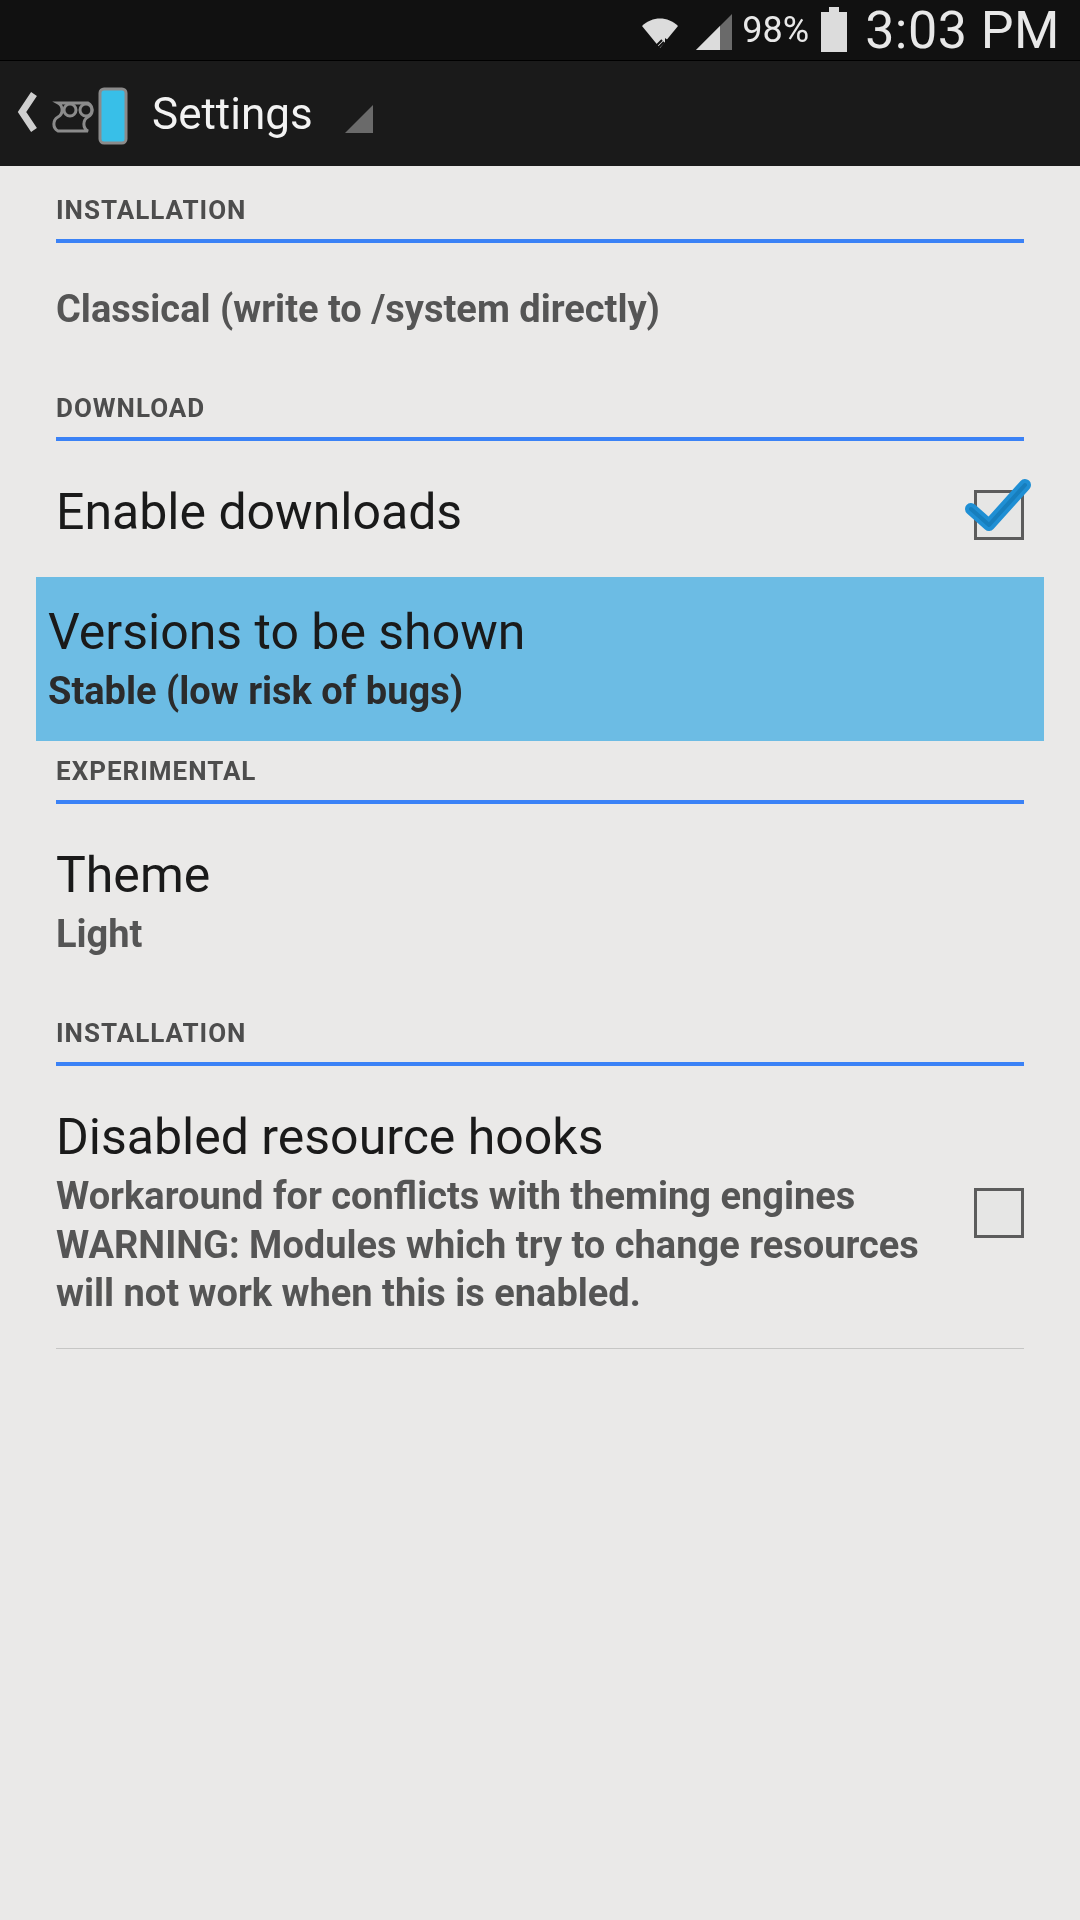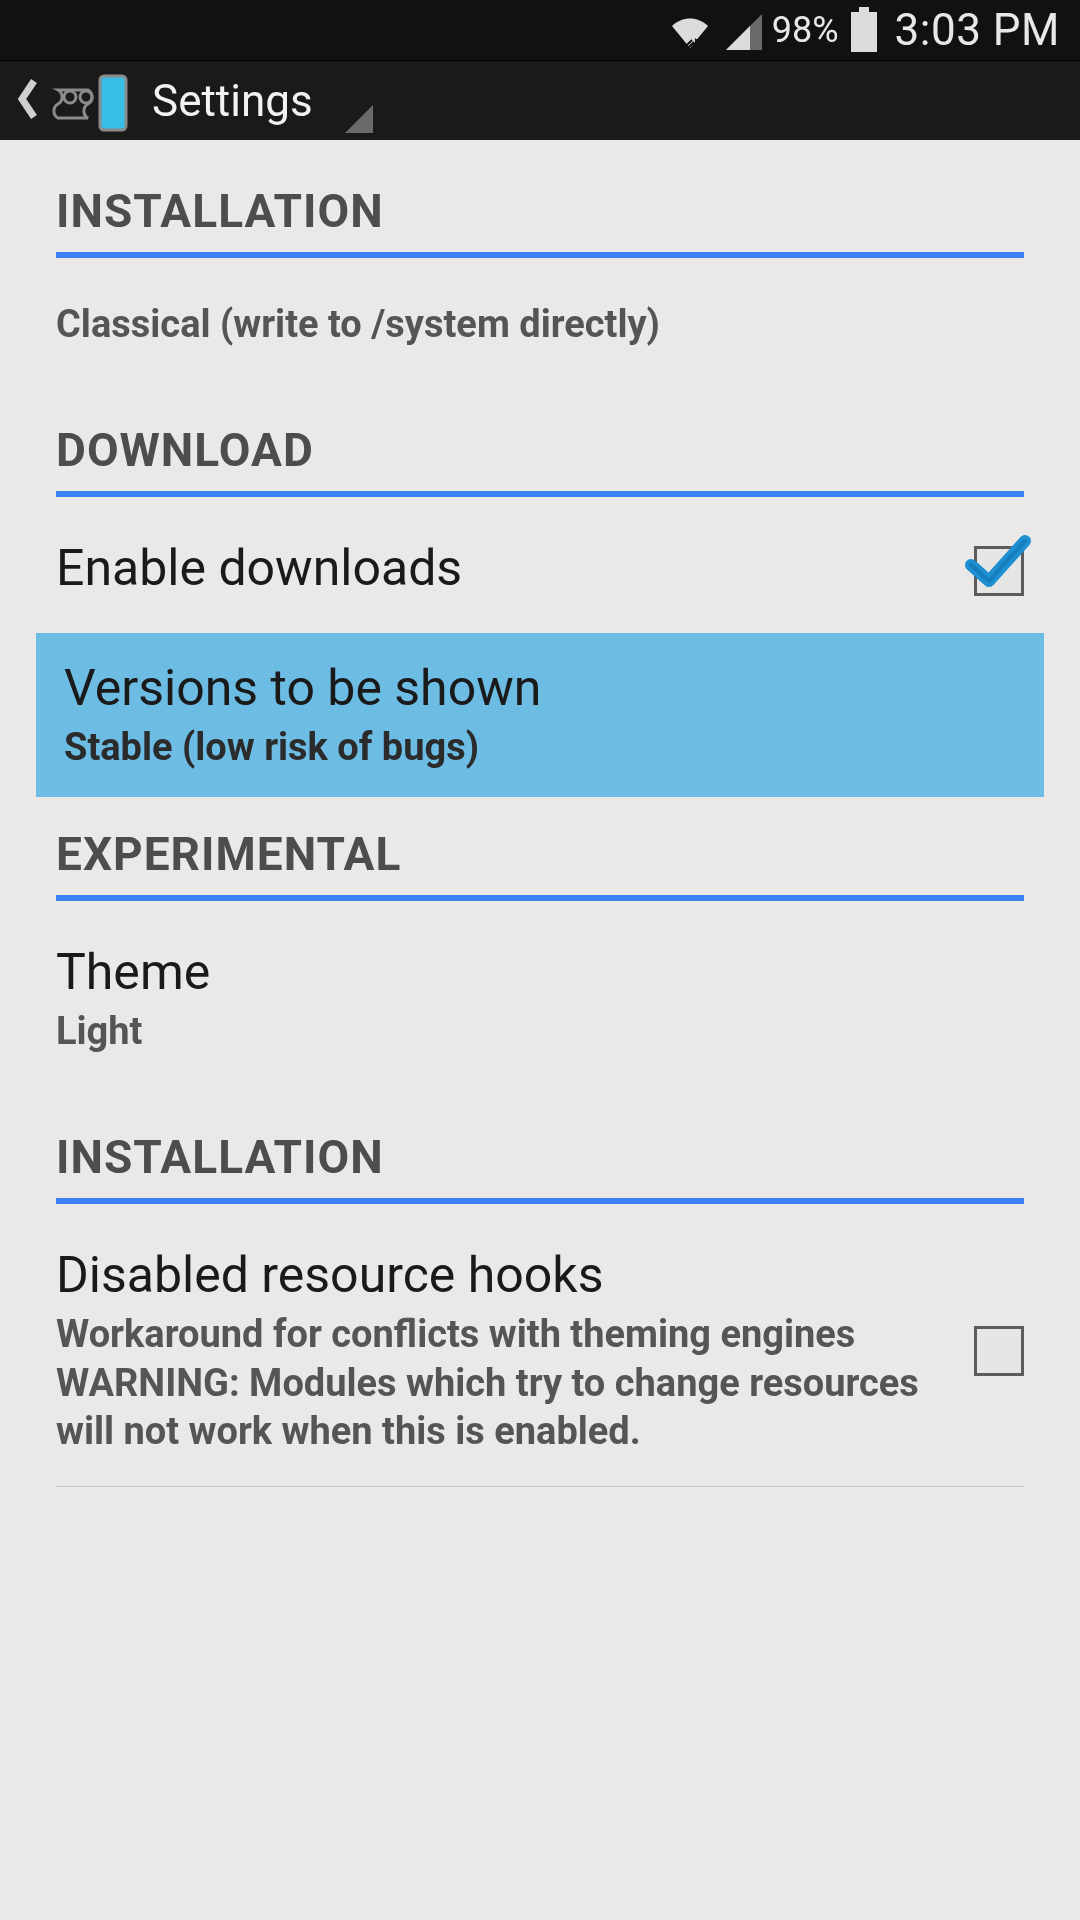--- a/index.html
+++ b/index.html
@@ -2,47 +2,47 @@
 <html><head>
 <meta charset="utf-8">
 <style>
   * { margin: 0; padding: 0; box-sizing: border-box; }
   html, body { width: 1080px; height: 1920px; background: #eae9e8; font-family: Roboto, "Helvetica Neue", Arial, sans-serif; color: #222; overflow: hidden; }
 
   
   .status-bar { height: 60px; background: #111; display: flex; align-items: center; justify-content: flex-end; padding: 0 20px 0 0; gap: 10px; color: #eee; }
   .status-bar .icon svg { display: block; }
   .status-batt { font-size: 36px; color: #e8e8e8; }
-  .status-time { font-size: 44px; color: #e8e8e8; margin-left: 6px; letter-spacing: 0.5px; }
+  .status-time { font-size: 52px; color: #e8e8e8; margin-left: 6px; letter-spacing: 0.5px; }
 
   
-  .action-bar { height: 80px; background: #1a1a1a; border-top: 1px solid #000; display: flex; align-items: center; padding: 0 16px; color: #eee; }
+  .action-bar { height: 106px; background: #1a1a1a; border-top: 1px solid #000; display: flex; align-items: center; padding: 0 16px; color: #eee; }
   .action-bar .back-chevron { margin-right: 14px; }
   .action-bar .app-icon { width: 72px; height: 58px; position: relative; margin-right: 28px; }
   .action-bar .title { font-size: 44px; color: #f2f2f2; font-weight: 400; }
   .spinner-triangle { width: 0; height: 0; border-right: 28px solid #6a6a6a; border-top: 28px solid transparent; margin-left: 32px; margin-top: 44px; align-self: flex-start; }
 
   
   .content { padding: 0 0 0 0; }
   .section { padding: 24px 56px 12px 56px; }
-  .section-header { color: #4d4d4d; font-size: 46px; font-weight: 700; letter-spacing: 1px; border-bottom: 6px solid #3b82f6; padding-bottom: 14px; margin-top: 20px; }
+  .section-header { color: #4d4d4d; font-size: 26px; font-weight: 700; letter-spacing: 1px; border-bottom: 4px solid #3b82f6; padding-bottom: 14px; margin-top: 5px; }
   .item { display: flex; align-items: center; padding: 30px 56px 30px 56px; }
   .item .text { flex: 1; }
   .item-title { font-size: 50px; color: #1a1a1a; margin-bottom: 6px; }
   .item-sub { font-size: 38px; color: #555; line-height: 1.28; font-weight: bold; }
   .item.selected { background: #6cbce4; }
   
   .divider { height: 1px; background: #c6c6c5; margin: 0 56px; }
 
   
   .checkbox { width: 50px; height: 50px; border: 3px solid #5c5c5c; background: #e6e6e5; position: relative; margin-left: 20px; flex: 0 0 auto; }
   .checkbox.checked svg { position: absolute; right: -12px; top: -16px; }
 
   
-  .item.selected { margin: 0 36px 0 36px; padding: 26px 20px 26px 28px; align-items: center; }
+  .item.selected { margin: 0 36px 0 36px; padding: 26px 20px 26px 12px; align-items: center; }
   .item.selected .item-title { font-size: 50px; }
   .item.selected .item-sub { color: #2b2b2b; }
 </style>
 </head>
 <body>
 
 <div class="status-bar">
   <span class="icon">
     <svg width="44" height="40" viewBox="0 0 44 40">
       <path d="M22 38 L4 16 C14 6 30 6 40 16 Z" fill="#dcdcdc"></path>

